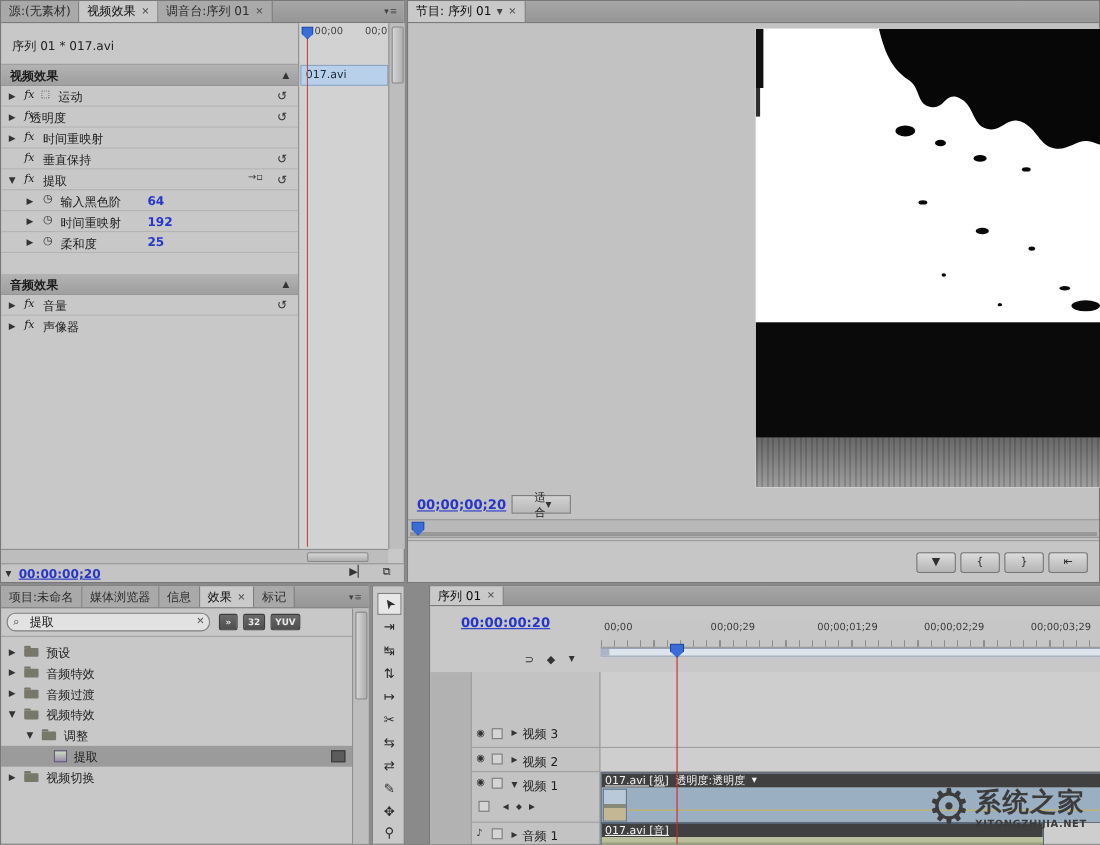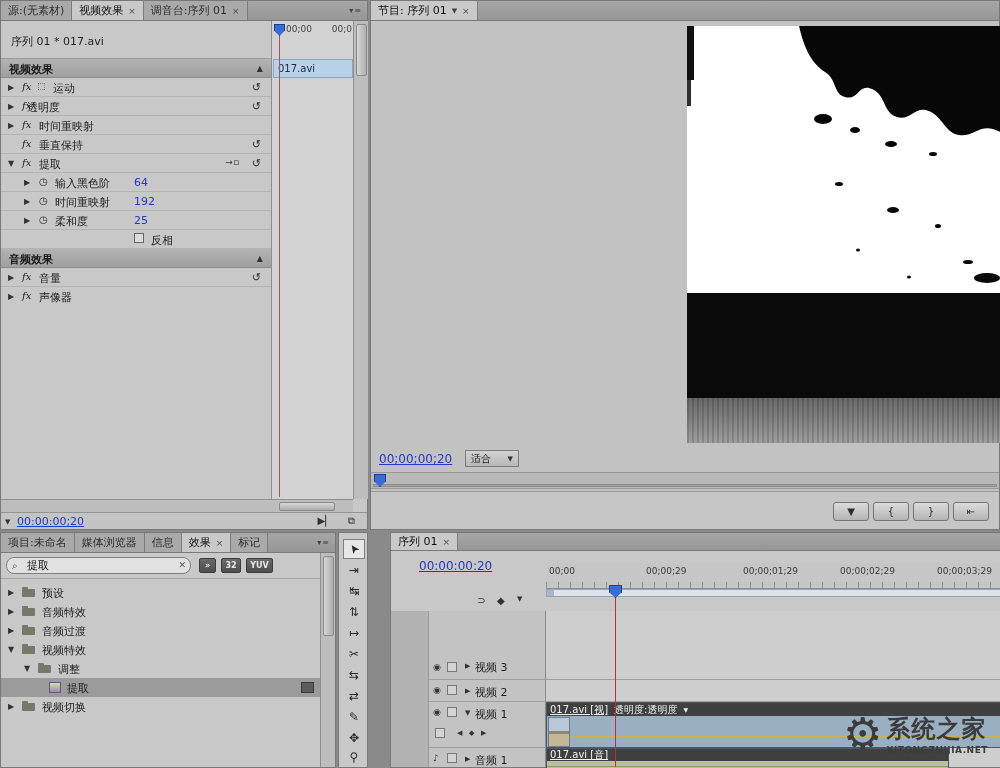--- a/index.html
+++ b/index.html
@@ -8,21 +8,21 @@
   font-family:"DejaVu Sans","Liberation Sans",sans-serif;font-size:11px;color:#1c1c1c;
   -webkit-font-smoothing:antialiased}
 .panel{position:absolute;background:#c8c8c8;border:1px solid #787878}
 .tabbar{position:absolute;left:0;right:0;top:0;height:20px;background:linear-gradient(#a6a6a6,#969696);
   border-bottom:1px solid #7a7a7a;display:flex;align-items:stretch;overflow:hidden}
 .tab{display:flex;align-items:center;gap:5px;padding:0 7px;background:#a9a9a9;
   border-right:1px solid #7d7d7d;white-space:nowrap;font-size:11px;color:#2d2d2d}
 .tab.active{background:#c9c9c9;color:#0d0d0d}
 .tab-close{font-size:9px;color:#4c4c4c}
 .tabmenu{margin-left:auto;display:flex;align-items:center;padding:0 5px;font-size:8px;color:#3f3f3f;letter-spacing:1px}
-.blue{color:#2736c8;font-weight:normal}
+.blue{color:#2736c8;font-weight:bold}
 .u{text-decoration:underline}
 
 #ec .subhead{position:absolute;left:0;top:20px;width:270px;height:38px;border-bottom:1px solid #9a9a9a}
 #ec .seqtitle{position:absolute;left:10px;top:13px;color:#222}
 .ecrow{position:absolute;left:0;width:270px;height:19px;border-bottom:1px solid #b4b4b4}
 .ecrow.hdr{background:linear-gradient(#b3b3b3,#9f9f9f);border-bottom:1px solid #8b8b8b;font-weight:bold}
 .ecrow span{position:absolute;top:3px;font-size:11px}
 .ecrow .tri{font-size:8px;top:5px;color:#333}
 .ecrow .fx{font-style:italic;font-family:"DejaVu Serif","Liberation Serif",serif;font-size:10px;color:#222}
 .ecrow .reset{right:10px;font-size:11px;color:#333}
@@ -64,21 +64,21 @@
 #tp .tool{position:absolute;left:4px;width:22px;height:20px;display:flex;align-items:center;justify-content:center;color:#2b2b2b;font-size:12px}
 #tp .tool.sel{background:#e7e7e7;border:1px solid #808080}
 
 #pm{background:#c2c2c2}
 #pm .video{position:absolute;left:316px;top:25px;width:314px;height:417px;background:#fff;overflow:hidden}
 #pm .vblack{position:absolute;left:0;top:267px;width:100%;height:105px;background:#0a0a0a}
 #pm .vgray{position:absolute;left:0;top:372px;width:100%;height:45px;background:linear-gradient(#686868,#9e9e9e)}
 #pm .vgray:after{content:"";position:absolute;inset:0;background:repeating-linear-gradient(90deg,rgba(0,0,0,.14) 0 2px,transparent 2px 5px)}
 #pm .tc{position:absolute;left:8px;top:451px;font-size:12px}
 #pm .fitbox{position:absolute;left:94px;top:449px;width:54px;height:17px;background:linear-gradient(#d2d2d2,#b8b8b8);
-  border:1px solid #7e7e7e;font-size:10px;display:flex;align-items:center;justify-content:space-between;padding:0 5px}
+  border:1px solid #7e7e7e;font-size:10px;display:flex;align-items:center;justify-content:space-between;padding:0 20px}
 #pm .fitbox .fa{font-size:7px;color:#333}
 #pm .scrub{position:absolute;left:0;right:0;top:471px;height:17px;background:#b9b9b9;border-top:1px solid #989898;border-bottom:1px solid #989898}
 #pm .scrub .groove{position:absolute;left:2px;right:2px;top:11px;height:3px;background:#a2a2a2;border:1px solid #8e8e8e}
 #pm .ph{position:absolute;left:3px;top:1px;width:12px;height:13px;background:#3a6cd6;border:1px solid #1c3f92;
   clip-path:polygon(0 0,100% 0,100% 55%,50% 100%,0 55%)}
 #pm .transport{position:absolute;left:0;right:0;top:490px;bottom:0;background:#c6c6c6;border-top:1px solid #999}
 .mbtn{position:absolute;top:10px;width:36px;height:19px;background:linear-gradient(#dcdcdc,#b4b4b4);
   border:1px solid #777;border-radius:3px;font-size:10px;color:#2e2e2e;display:flex;align-items:center;justify-content:center}
 
 #tl .tc{position:absolute;left:28px;top:26px;font-size:12px}
@@ -188,24 +188,20 @@
       <span class="sw" style="left:38px">◷</span>
       <span style="left:54px">时间重映射</span>
       <span class="pval blue">192</span>
     </div>
     <div class="ecrow" style="top:210px">
       <span class="tri" style="left:23px">▶</span>
       <span class="sw" style="left:38px">◷</span>
       <span style="left:54px">柔和度</span>
       <span class="pval blue">25</span>
     </div>
-    <div class="ecrow" style="top:229px">
-      <span class="cb"></span>
-      <span style="left:150px">反相</span>
-    </div>
     <div class="ecrow hdr" style="top:248px">
       <span style="left:8px">音频效果</span>
       <span class="tri" style="right:8px;left:auto">▲</span>
     </div>
     <div class="ecrow" style="top:267px">
       <span class="tri" style="left:7px">▶</span>
       <span class="fx" style="left:21px">fx</span>
       <span style="left:38px">音量</span>
       <span class="reset">↺</span>
     </div>

